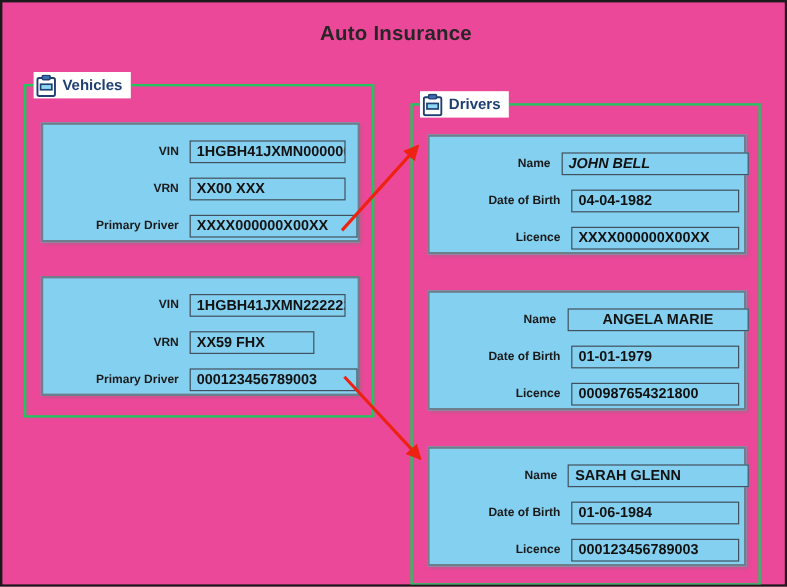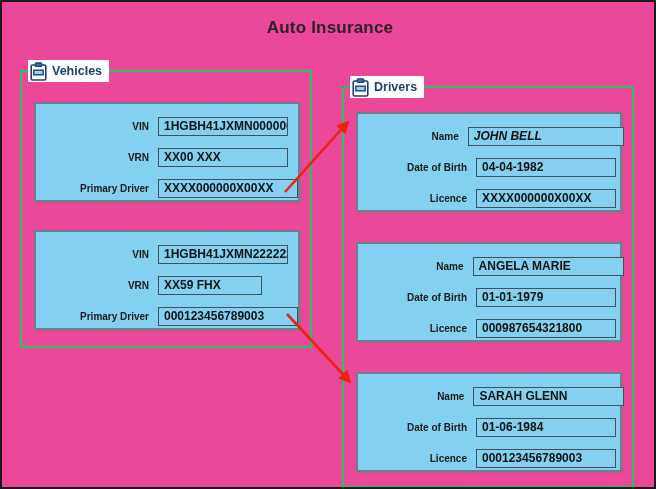--- a/index.html
+++ b/index.html
@@ -181,21 +181,21 @@
       </div>
       <div class="field-row" style="top:75px; width:266px;">
         <span class="field-label" style="width:118px;">Licence</span>
         <span class="field-value" style="width:140px;">XXXX000000X00XX</span>
       </div>
     </div>
 
     <div class="card" style="left:12px; top:154px; width:266px; height:100px;">
       <div class="field-row" style="top:13px; width:266px;">
         <span class="field-label" style="width:118px;">Name</span>
-        <span class="field-value" style="width:156px;">ANGELA MARIE</span>
+        <span class="field-value" style="width:156px;text-align:center;">ANGELA MARIE</span>
       </div>
       <div class="field-row" style="top:44px; width:266px;">
         <span class="field-label" style="width:118px;">Date of Birth</span>
         <span class="field-value" style="width:140px;">01-01-1979</span>
       </div>
       <div class="field-row" style="top:75px; width:266px;">
         <span class="field-label" style="width:118px;">Licence</span>
         <span class="field-value" style="width:140px;">000987654321800</span>
       </div>
     </div>

